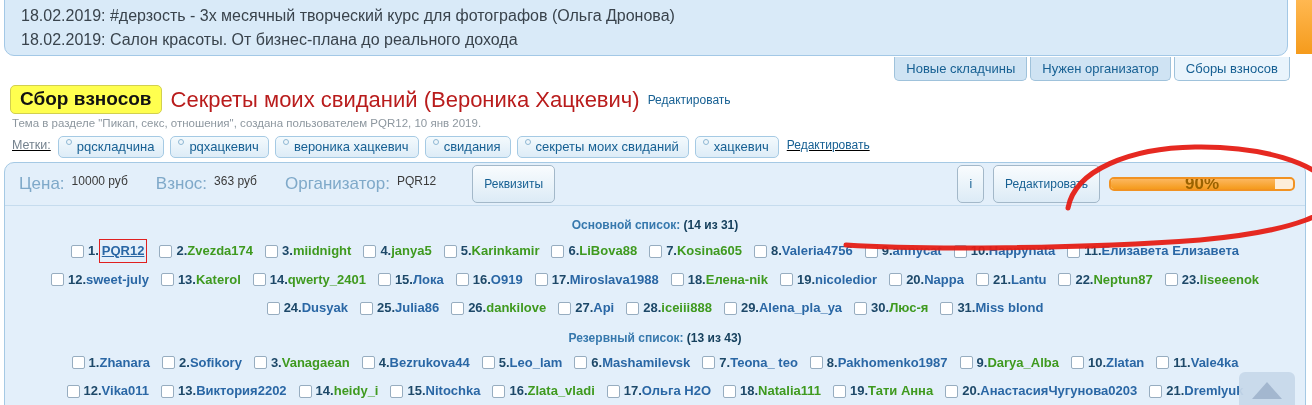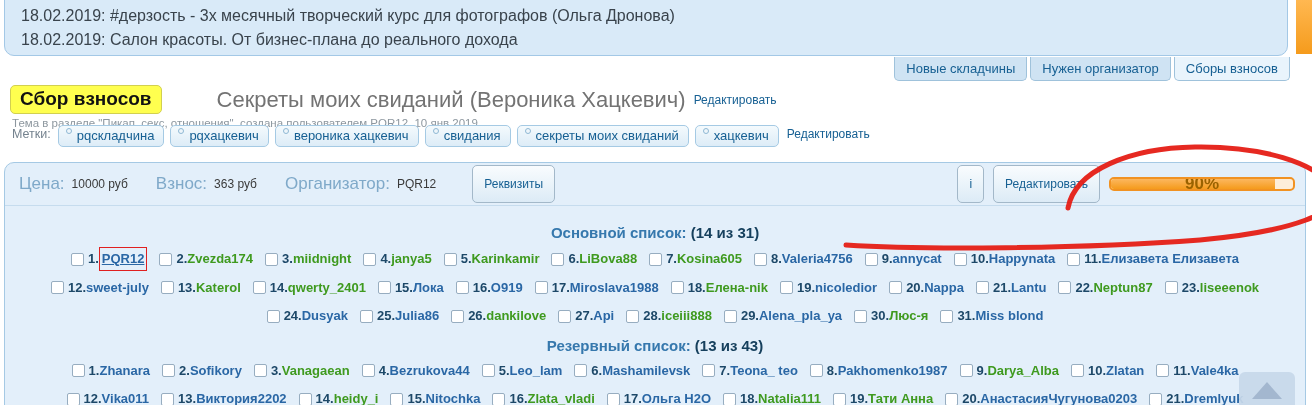--- a/index.html
+++ b/index.html
@@ -32,26 +32,26 @@
     border-radius: 0 0 5px 5px; cursor: pointer; white-space: nowrap;
   }
   .tab.active { background: #e9f4fc; }
 
   
   .heading { position: absolute; left: 10px; top: 85px; display: flex; align-items: center; }
   .badge {
     background: #ffff4f; border: 1px solid #d2d050; border-radius: 5px;
     font-size: 19px; font-weight: bold; color: #111; padding: 2px 9px 3px; margin-right: 9px;
   }
-  .title { font-size: 22px; color: #737373; white-space: nowrap; margin-left: 46px; }
+  .title { font-size: 22px; color: #b91c1c; white-space: nowrap; }
   .edit-link { font-size: 12px; color: var(--link); margin-left: 8px; cursor: pointer; }
   .meta { position: absolute; left: 12px; top: 117px; font-size: 11.5px; color: #8d979f; }
 
   
-  .tags { position: absolute; left: 12px; top: 120px; display: flex; align-items: center; }
+  .tags { position: absolute; left: 12px; top: 131px; display: flex; align-items: center; text-decoration: underline; }
   .tags-label { font-size: 12.5px; color: #74828e; margin-right: 7px; }
   .tag {
     display: inline-flex; align-items: flex-start; margin-right: 6px; cursor: pointer;
     background: linear-gradient(#f4fafd, #ddecf7); border: 1px solid #a5cae4;
     border-radius: 5px; padding: 2px 9px 3px 7px; font-size: 13px; color: var(--link);
     white-space: nowrap;
   }
   .tag-dot {
     width: 6px; height: 6px; border: 1px solid #8fb8d4; border-radius: 50%;
     display: inline-block; margin-right: 5px; background: #eef6fb;
@@ -59,21 +59,21 @@
 
   
   .panel {
     position: absolute; left: 4px; right: 6px; top: 162px; height: 320px;
     background: #e3effa; border: 1px solid #a5c9e4; border-radius: 10px 10px 0 0;
   }
   .fees-row {
     display: flex; align-items: center; height: 43px; padding: 0 10px 0 14px;
     border-bottom: 1px solid #c6dcee;
   }
-  .pair { display: flex; align-items: center; margin-right: 28px; white-space: nowrap; }
+  .pair { display: flex; align-items: flex-start; margin-right: 28px; white-space: nowrap; }
   .pair .lbl { font-size: 17px; color: #7fa9c9; margin-right: 7px; }
   .pair .val { font-size: 12px; color: #3a3a3a; }
   .btn {
     background: linear-gradient(#f9fcfe, #dcebf6); border: 1px solid #a3b8c9;
     border-radius: 5px; color: var(--link); font-size: 12px; padding: 11px 11px;
     cursor: pointer; white-space: nowrap; font-family: "Liberation Sans", sans-serif;
   }
   .btn.requisites { margin-left: 36px; }
   .fees-right { margin-left: auto; display: flex; align-items: center; gap: 9px; }
   .progress {
@@ -85,21 +85,21 @@
     background: linear-gradient(#fcb75f, var(--orange));
   }
   .progress-label {
     position: absolute; left: 0; right: 0; top: 0; bottom: 0; z-index: 2;
     display: flex; align-items: center; justify-content: center;
     font-size: 17px; font-weight: bold; color: #9a6200;
   }
 
   
   .lists { text-align: center; padding-top: 2px; }
-  .list-header { font-size: 15px; line-height: 18px; margin: 16px 0 0; }
+  .list-header { font-size: 12px; line-height: 18px; margin: 8px 0 0; }
   .list-header .lt { color: #3678ad; font-weight: bold; }
   .list-header .lc { color: #16405d; font-weight: bold; }
   .list-header.reserve { margin-top: 8px; }
   .member-row { line-height: 22px; margin: 5px 0; white-space: nowrap; }
   .member { display: inline-flex; align-items: center; margin: 0 6px; font-size: 13px; font-weight: bold; }
   .cb {
     width: 13px; height: 13px; background: #fff; border: 1px solid #97adc0;
     border-radius: 2px; margin-right: 4px; cursor: pointer; flex: 0 0 auto;
   }
   .num { color: #1d4868; }

